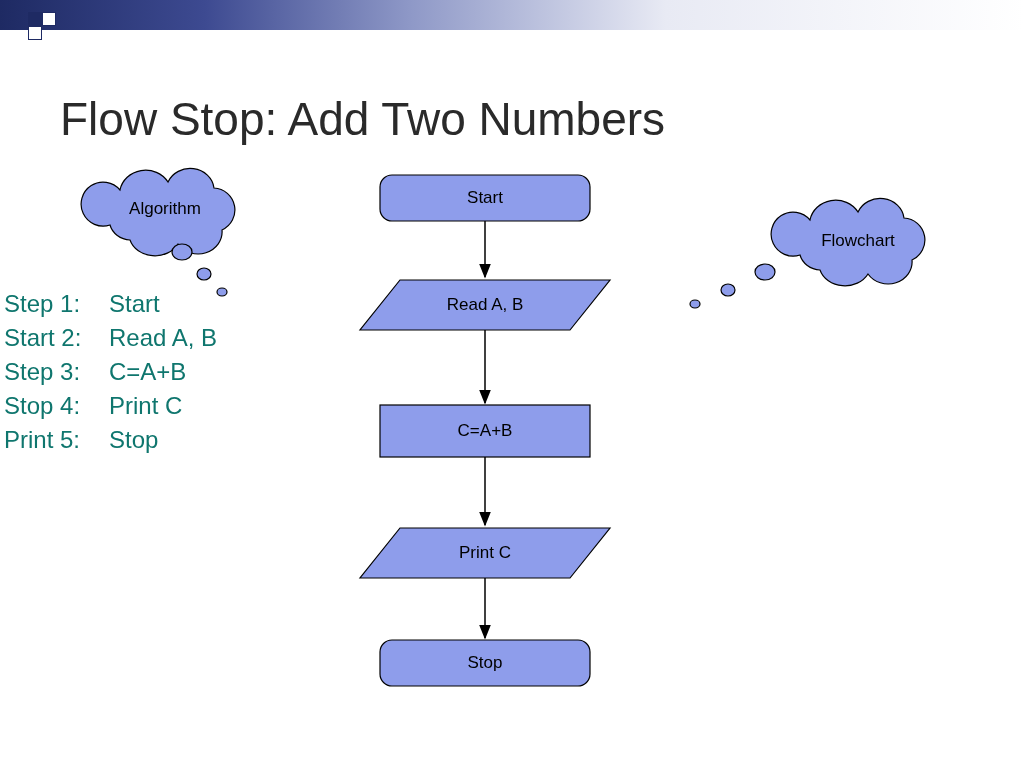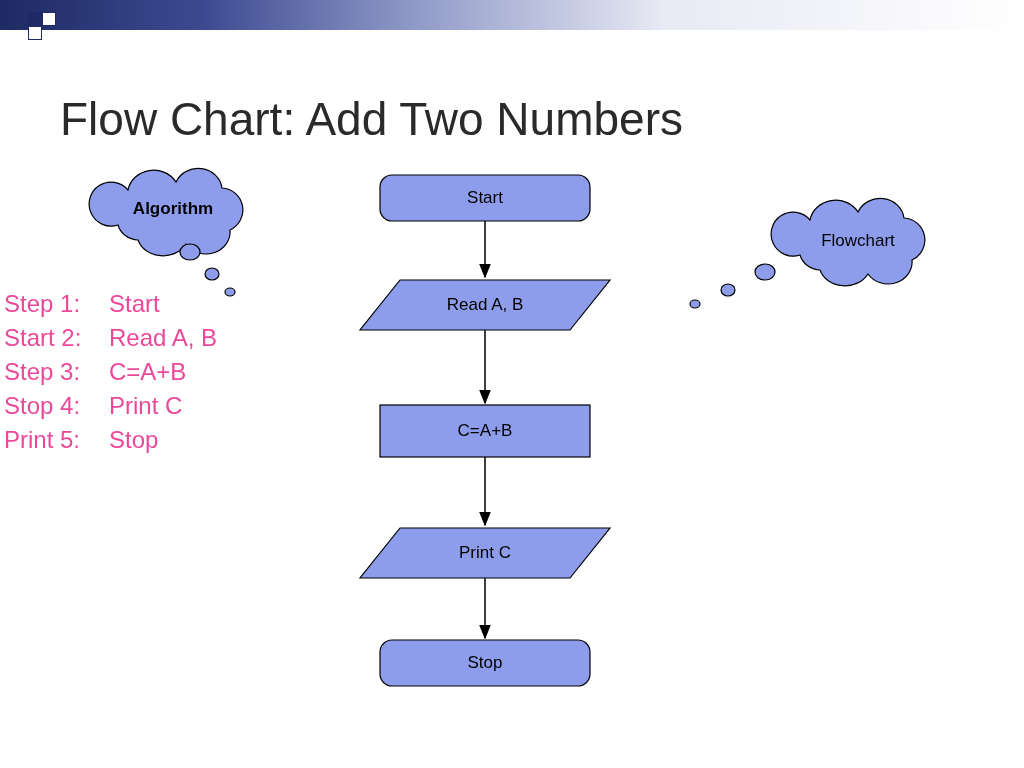--- a/index.html
+++ b/index.html
@@ -37,21 +37,21 @@
     top: 92px; left: 60px;
     font-size: 46px;
     font-weight: 400;
     color: #2a2a2a;
   }
   
   .steps {
     position: absolute;
     top: 290px; left: 4px;
     font-size: 24px;
-    color: #ec4899;
+    color: #0f766e;
   }
   .steps .row { display: flex; margin-bottom: 6px; }
   .steps .lbl { width: 105px; }
   
   .flowchart-svg {
     position: absolute;
     top: 165px; left: 350px;
     width: 380px; height: 590px;
   }
   .shape-fill { fill: #8e9deb; stroke: #000; stroke-width: 1.2; }
@@ -81,23 +81,23 @@
 </head>
 <body>
 
 <div class="topbar"></div>
 <div class="bullet-squares">
   <div class="sq a"></div>
     <div class="sq b"></div>
     <div class="sq c"></div>
 </div>
 
-<h1 class="title">Flow Chart: Add Two Numbers</h1>
+<h1 class="title">Flow Stop: Add Two Numbers</h1>
 
-<div class="cloud" style="top:170px; left:88px;font-weight:bold;">
+<div class="cloud" style="top:170px; left:80px;">
   <svg width="180" height="95">
     <path class="cloud-fill" d="
       M30,55
       a22,22 0 1,1 10,-35
       a26,24 0 0,1 48,-8
       a24,22 0 0,1 46,6
       a22,22 0 0,1 8,42
       a24,22 0 0,1 -44,14
       a26,22 0 0,1 -48,-4
       a22,20 0 0,1 -20,-15

